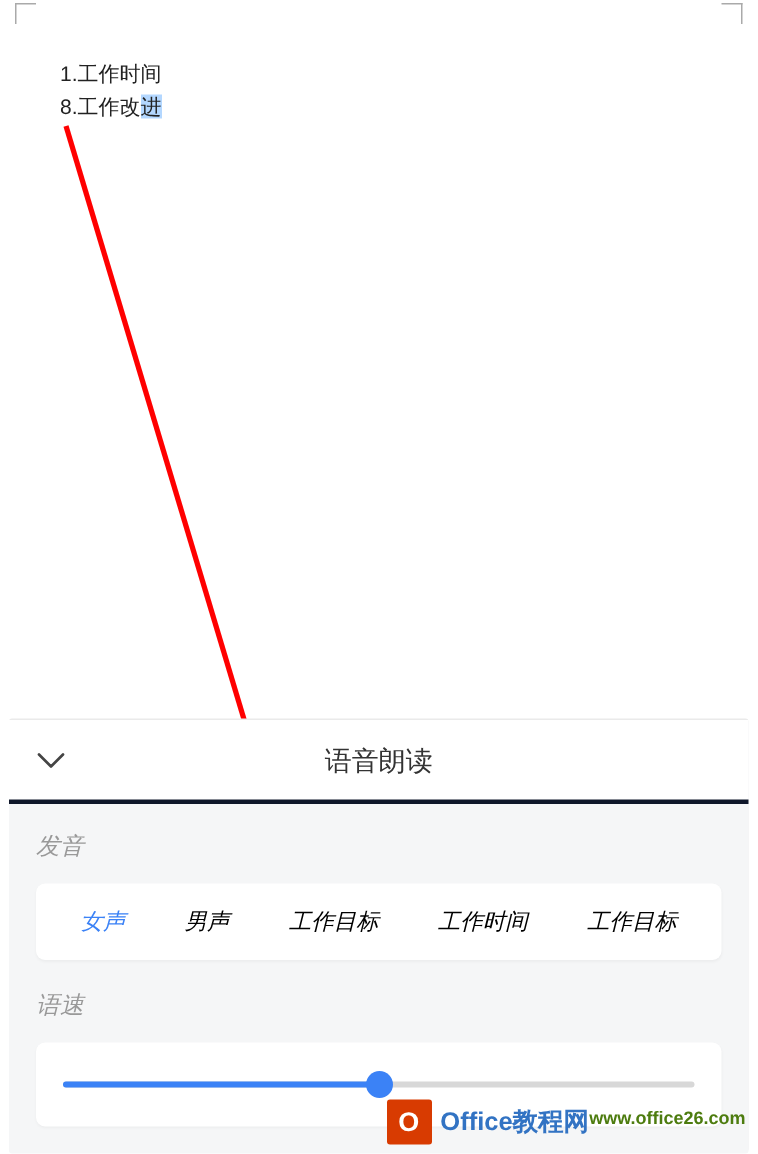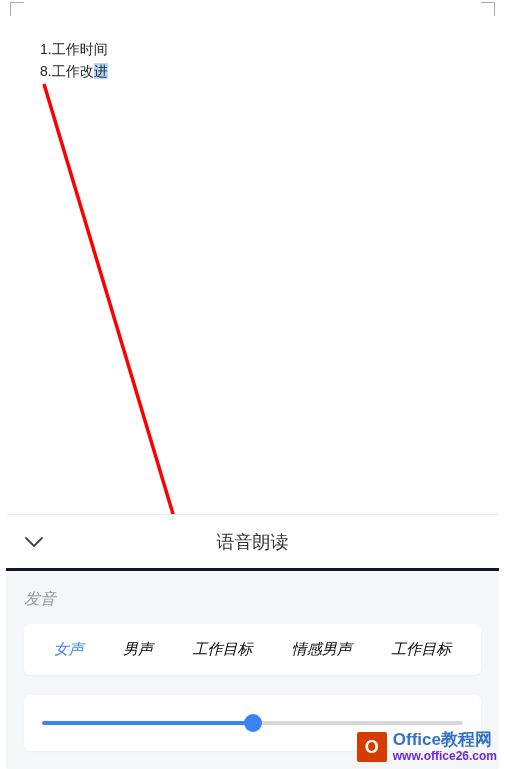--- a/index.html
+++ b/index.html
@@ -170,31 +170,30 @@
       align-items: center;
       justify-content: center;
       color: #fff;
       font-weight: bold;
       font-size: 18px;
       font-family: Arial, sans-serif;
       border-radius: 2px;
     }
     .wm-text {
       display: flex;
-      flex-direction: column;
       line-height: 1.1;
     }
     .wm-title {
       font-size: 17px;
       font-weight: bold;
       color: #3273c3;
     }
     .wm-url {
       font-size: 12px;
-      color: #6d28d9;
+      color: #4d7c0f;
       font-weight: bold;
     }
   </style>
 </head>
 <body>
 
 <div class="doc-area">
   <div class="crop-tl"></div>
   <div class="crop-tr"></div>
   <div class="doc-text">
@@ -231,23 +230,24 @@
       </svg>
     </div>
     <div class="panel-title">语音朗读</div>
   </div>
   <div class="panel-body">
     <div class="section-label">发音</div>
     <div class="voice-options">
       <div class="voice-opt active">女声</div>
       <div class="voice-opt">男声</div>
       <div class="voice-opt">工作目标</div>
-      <div class="voice-opt">情感男声</div>
+      <div class="voice-opt">工作时间</div>
       <div class="voice-opt">工作目标</div>
     </div>
+    <div class="section-label">语速</div>
     <div class="slider-box">
       <div class="slider">
         <div class="slider-fill"></div>
         <div class="slider-thumb"></div>
       </div>
     </div>
   </div>
 </div>
 
 <div class="watermark">

